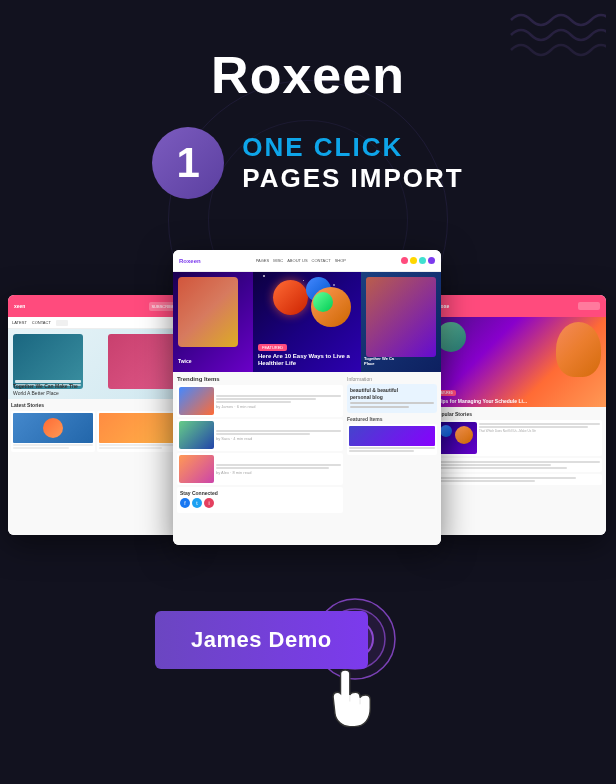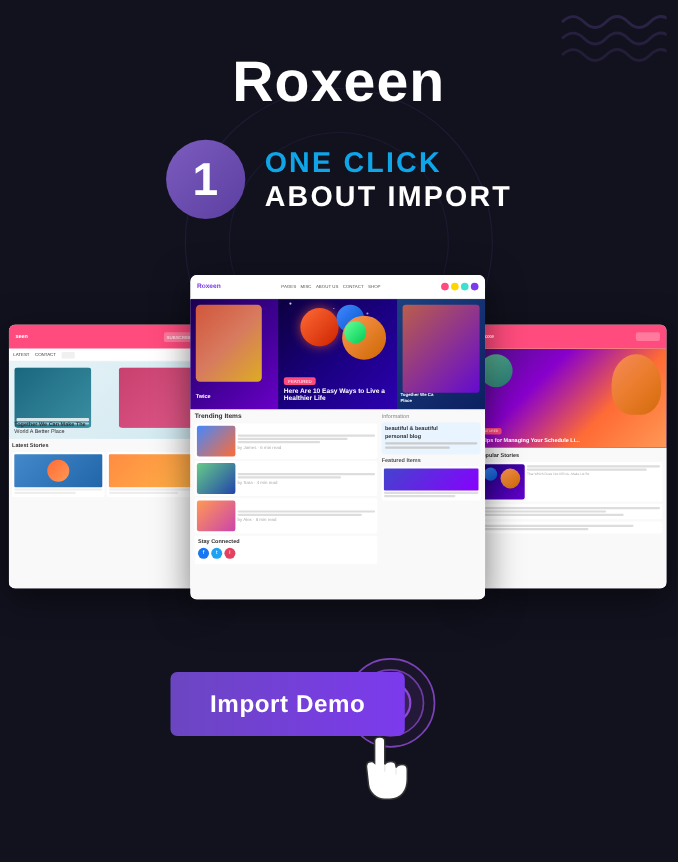--- a/index.html
+++ b/index.html
@@ -294,21 +294,21 @@
   <div class="deco-circle">
     <div class="deco-circle-inner"></div>
   </div>
 
   <h1 class="site-title">Roxeen</h1>
 
   <div class="one-click-row">
     <div class="number-badge">1</div>
     <div class="one-click-text">
       <span class="one-click-line1">ONE CLICK</span>
-      <span class="one-click-line2">ABOUT IMPORT</span>
+      <span class="one-click-line2">PAGES IMPORT</span>
     </div>
   </div>
 
   <div class="screenshots-row">
 
     <div class="screenshot-card left">
       <div class="mock-left">
         <div class="mock-header-left">
           <div style="font-size:5px; color:white; font-weight:bold;">xeen</div>
           <div style="flex:1;"></div>
@@ -512,21 +512,21 @@
           <div style="background:#fff;border-radius:2px;padding:2px;">
             <div style="height:2px;background:#ddd;margin:1px 0;border-radius:1px;width:85%;"></div>
             <div style="height:2px;background:#ddd;margin:1px 0;border-radius:1px;width:60%;"></div>
           </div>
         </div>
       </div>
     </div>
 
   </div>
 
-  <button class="import-demo-btn">Import Demo</button>
+  <button class="import-demo-btn">James Demo</button>
 
   <svg class="ripple-effect" viewBox="0 0 90 90">
     <circle cx="45" cy="45" r="40" stroke="#a855f7" stroke-width="1.5" fill="rgba(168,85,247,0.08)" opacity="0.7"></circle>
     <circle cx="45" cy="45" r="30" stroke="#a855f7" stroke-width="1.5" fill="rgba(168,85,247,0.12)" opacity="0.6"></circle>
     <circle cx="45" cy="45" r="18" stroke="#a855f7" stroke-width="2" fill="rgba(168,85,247,0.2)" opacity="0.8"></circle>
   </svg>
 
   <svg class="hand-cursor" viewBox="0 0 55 70" fill="none">
 
     <path d="M20 5 C20 3, 22 1, 25 1 C28 1, 30 3, 30 5 L30 28 C31 26, 33 25, 36 25 C39 25, 41 27, 41 30 L41 31 C42 29, 44 28, 47 28 C50 28, 52 30, 52 33 L52 42 C52 54, 46 62, 35 62 L30 62 C22 62, 15 56, 14 48 L12 30 C12 27, 14 25, 17 25 C18 25, 19 25.5, 20 26.5 Z" fill="white" stroke="#333" stroke-width="1.5"></path>

